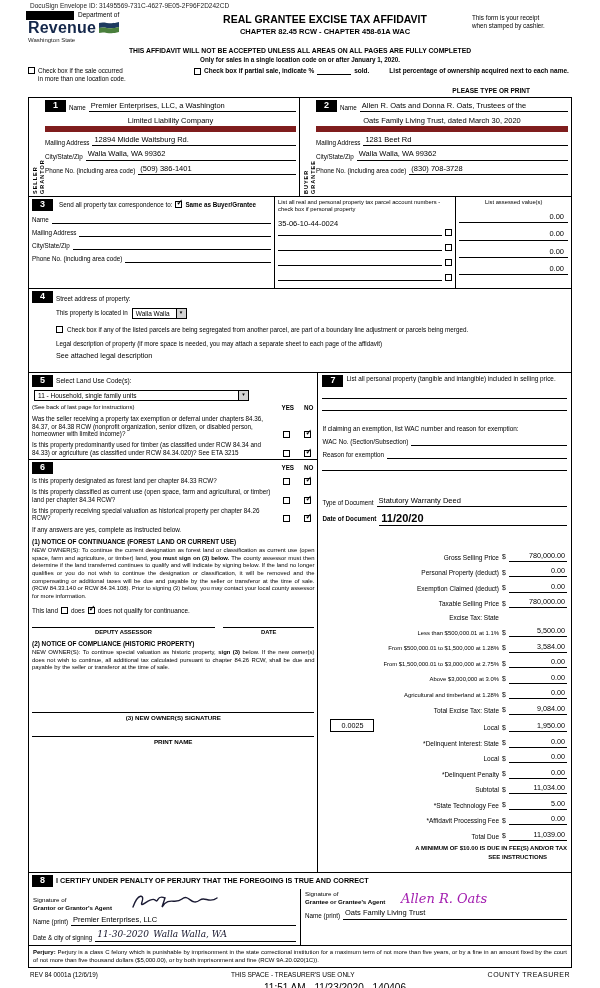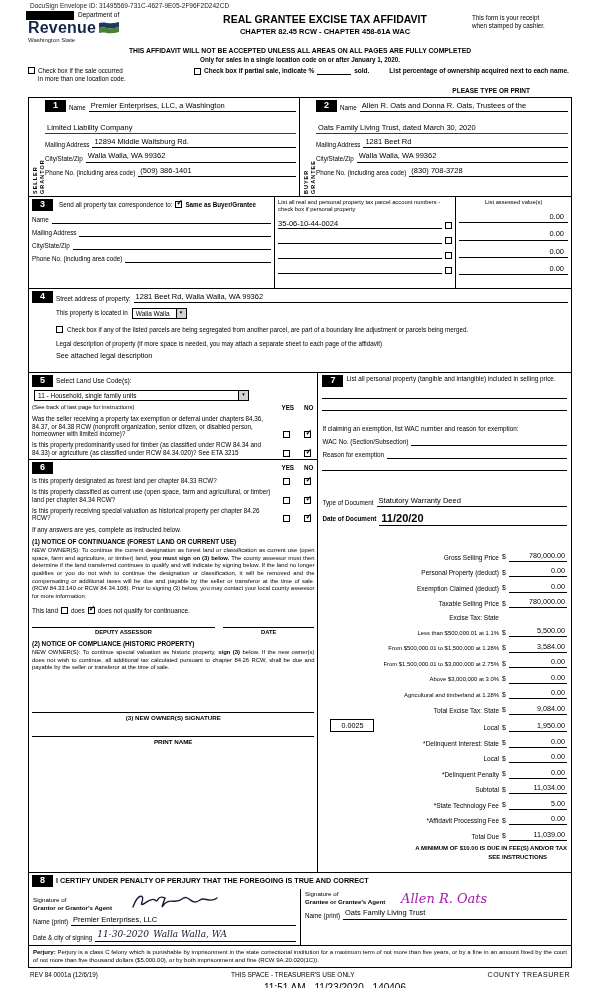--- a/index.html
+++ b/index.html
@@ -38,30 +38,30 @@
 .secnum{display:inline-flex;align-items:center;justify-content:center;width:21px;height:12px;background:#000;color:#fff;font-weight:bold;font-size:9px;flex:none;margin-right:3px;}
 .parties{display:flex;border-bottom:1px solid #000;}
 .party{width:272px;height:98px;display:flex;padding:2px 3px;}
 .party:first-child{border-right:1px solid #000;}
 .pside{width:13px;display:flex;gap:1px;padding-top:16px;}
 .vlab{writing-mode:vertical-rl;transform:rotate(180deg);font-size:5.5px;font-weight:bold;letter-spacing:1px;line-height:1.1;}
 .pmain{flex:1;display:flex;flex-direction:column;}
 .frow{display:flex;align-items:flex-end;margin-top:4px;}
 .flab{font-size:6.3px;padding-right:3px;white-space:nowrap;}
 .fval{flex:1;border-bottom:1px solid #000;font-size:7.5px;padding:0 2px 1px 2px;line-height:1.1;min-height:9px;}
-.name2{border-bottom:1px solid #7f1d1d;font-size:7.5px;padding:0 2px 1px 2px;margin-top:11px;}
+.name2{border-bottom:6px solid #7f1d1d;font-size:7.5px;padding:0 2px 1px 2px;margin-top:4px;text-align:center;}
 
 .sec3{display:flex;border-bottom:1px solid #000;height:92px;}
 .s3a{width:246px;padding:2px 3px;}
 .s3hdr{display:flex;align-items:center;gap:3px;font-size:6.3px;}
 .s3b{width:182px;border-left:1px solid #000;padding:2px 3px;display:flex;flex-direction:column;}
 .s3c{width:116px;border-left:1px solid #000;padding:2px 3px;display:flex;flex-direction:column;}
 .colhdr{font-size:5.8px;line-height:1.2;}
 .prow{display:flex;align-items:flex-end;gap:3px;margin-top:6px;}
-.pnum{flex:1;border-bottom:1px solid #000;font-size:7.5px;padding-bottom:0;min-height:9px;}
+.pnum{flex:1;border-bottom:1px solid #000;font-size:7.5px;padding-bottom:7px;min-height:9px;}
 .aval{flex:1;border-bottom:1px solid #000;font-size:7.5px;text-align:right;padding:0 4px 1px 0;min-height:9px;}
 
 .sec4{border-bottom:1px solid #000;height:84px;padding:2px 3px;}
 .selectbox{display:inline-flex;align-items:stretch;border:1px solid #000;height:11px;background:#fff;}
 .selval{font-size:6.5px;padding:1px 6px 0 3px;}
 .arrowbox{width:10px;border-left:1px solid #000;background:#d4d4d4;display:flex;align-items:center;justify-content:center;font-size:4.5px;line-height:1;}
 
 .trio{display:flex;border-bottom:1px solid #000;height:500px;}
 .lcol{width:290px;border-right:1px solid #000;display:flex;flex-direction:column;}
 .rcol{width:253px;padding:2px 4px;display:flex;flex-direction:column;}
@@ -282,21 +282,20 @@
         <div class="prow">
             <span class="aval">0.00</span>
           </div>
       </div>
     </div>
 
     <div class="sec4">
       <div class="frow" style="margin-top:0;">
         <span class="secnum">4</span>
         <span class="flab">Street address of property:</span>
-        <span class="fval">1281 Beet Rd, Walla Walla, WA 99362</span>
       </div>
       <div class="row" style="margin-top:5px;align-items:center;gap:4px;padding-left:24px;">
         <span style="font-size:6.3px;">This property is located in</span>
         <span class="selectbox">
           <span class="selval">Walla Walla</span>
           <span class="arrowbox">
               <span>▼</span>
             </span>
         </span>
       </div>

